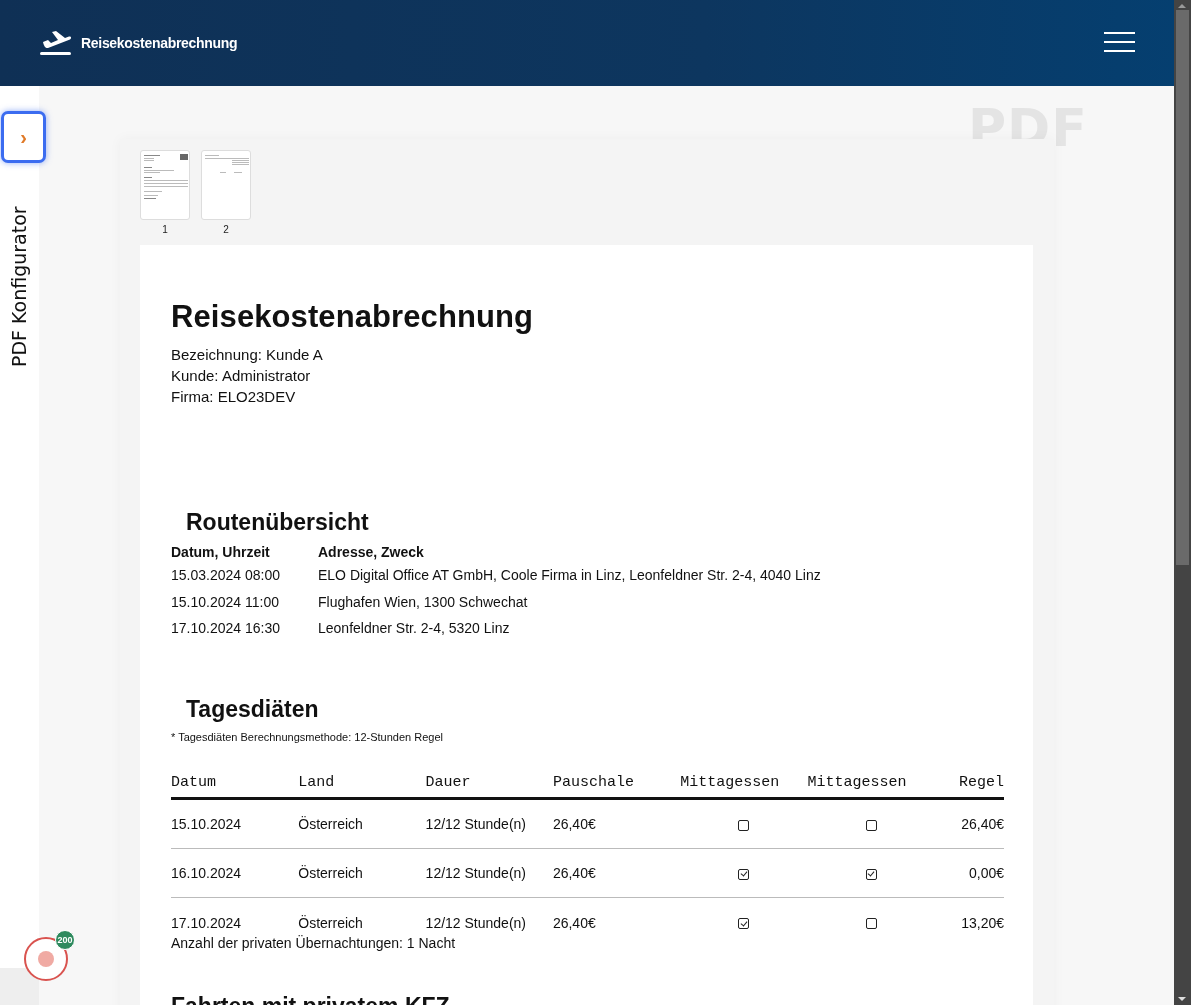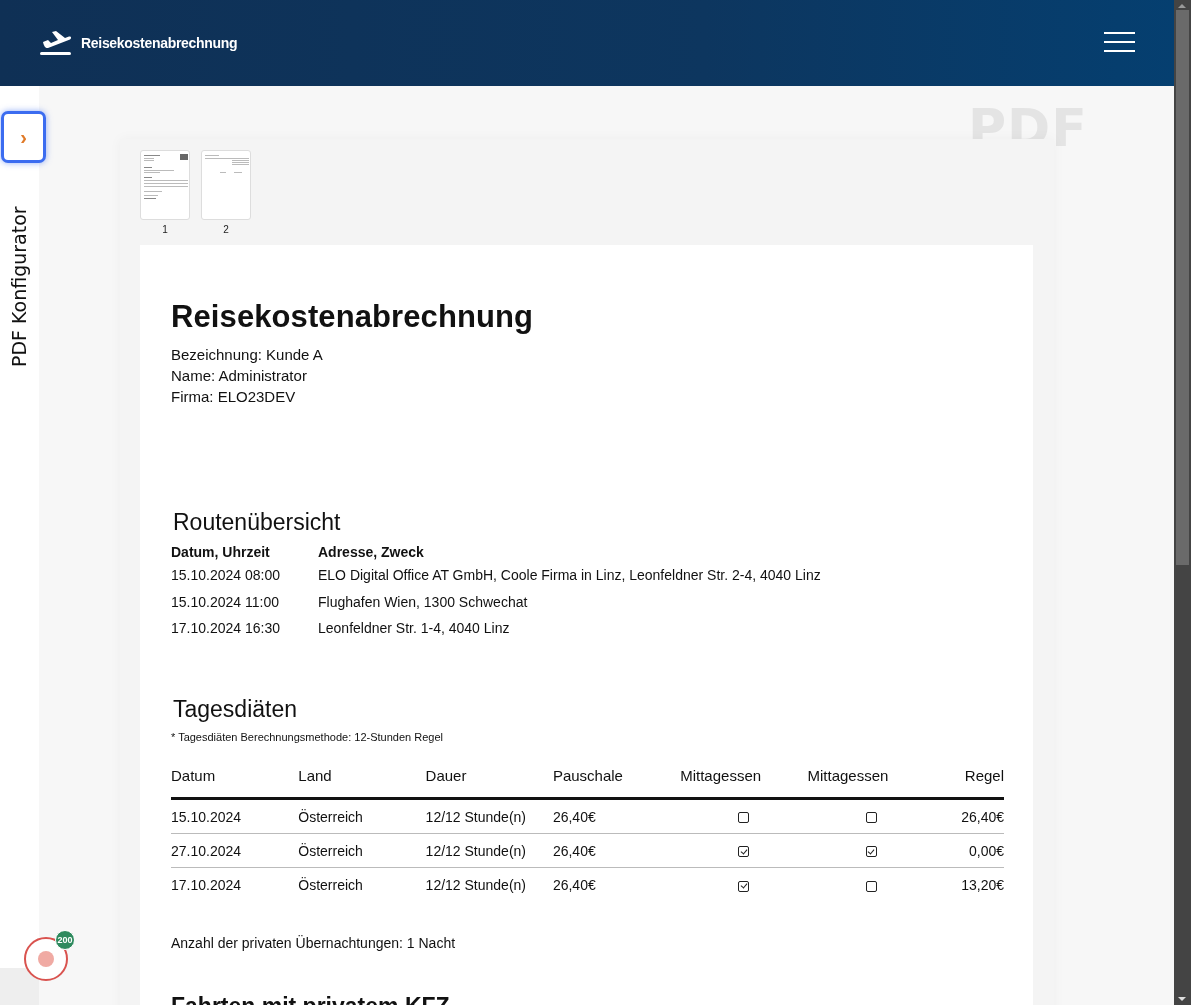--- a/index.html
+++ b/index.html
@@ -88,29 +88,29 @@
   .doc-title {
     position: absolute; left: 31px; top: 54px;
     font-size: 31px; font-weight: bold; color: #111; letter-spacing: 0.1px;
   }
   .doc-meta { position: absolute; left: 31px; top: 99px; font-size: 15px; line-height: 21px; color: #111; }
   .logo-box {
     position: absolute; left: 714px; top: 51px; width: 150px; height: 118px;
     background: #5f5f5f; color: #fff; font-size: 42px;
     display: flex; align-items: center; justify-content: center;
   }
-  .section-title { position: absolute; left: 33px; font-size: 23px; font-weight: normal; color: #111; }
+  .section-title { position: absolute; left: 46px; font-size: 23px; font-weight: bold; color: #111; }
   .route-table { position: absolute; left: 31px; top: 297px; font-size: 14px; }
   .route-row { display: flex; height: 26.5px; align-items: center; }
   .route-row .c1 { width: 147px; }
   .route-head { font-weight: bold; height: 20px; }
   .note { position: absolute; left: 31px; top: 486px; font-size: 11px; color: #111; }
   .diet-table { position: absolute; left: 31px; top: 522px; width: 833px; font-size: 14px; }
-  .diet-head { display: flex; height: 33px; align-items: flex-start; font-size: 15px; border-bottom: 3px solid #111; }
-  .diet-row { display: flex; height: 34px; align-items: center; border-bottom: 1.5px solid #bbb; }
+  .diet-head { display: flex; height: 33px; align-items: center; font-size: 15px; border-bottom: 3px solid #111; font-family: Liberation Mono, monospace; }
+  .diet-row { display: flex; height: 49px; align-items: center; border-bottom: 1.5px solid #bbb; }
   .diet-row:last-child { border-bottom: none; }
   .col { width: 127.3px; flex: none; }
   .col.center { text-align: center; }
   .col.right { text-align: right; flex: 1; }
   .cb {
     display: inline-block; width: 11px; height: 11px; border: 1.3px solid #222;
     border-radius: 2px; position: relative; vertical-align: middle;
   }
   .cb.checked::after {
     content: ""; position: absolute; left: 2.5px; top: 0.5px; width: 3px; height: 5px;
@@ -196,41 +196,41 @@
         <div class="tl" style="left:32px;top:21px;width:8px"></div>
       </div>
       <div class="thumb-num">2</div>
     </div>
   </div>
 
   <div class="page">
     <div class="doc-title">Reisekostenabrechnung</div>
     <div class="doc-meta">
       <div>Bezeichnung: Kunde A</div>
-      <div>Name: Administrator</div>
+      <div>Kunde: Administrator</div>
       <div>Firma: ELO23DEV</div>
     </div>
 
     <div class="section-title" style="top:264px">Routenübersicht</div>
     <div class="route-table">
       <div class="route-row route-head">
         <div class="c1">Datum, Uhrzeit</div>
         <div>Adresse, Zweck</div>
       </div>
       <div class="route-row">
-        <div class="c1">15.10.2024 08:00</div>
+        <div class="c1">15.03.2024 08:00</div>
         <div>ELO Digital Office AT GmbH, Coole Firma in Linz, Leonfeldner Str. 2-4, 4040 Linz</div>
       </div>
       <div class="route-row">
         <div class="c1">15.10.2024 11:00</div>
         <div>Flughafen Wien, 1300 Schwechat</div>
       </div>
       <div class="route-row">
         <div class="c1">17.10.2024 16:30</div>
-        <div>Leonfeldner Str. 1-4, 4040 Linz</div>
+        <div>Leonfeldner Str. 2-4, 5320 Linz</div>
       </div>
     </div>
 
     <div class="section-title" style="top:451px">Tagesdiäten</div>
     <div class="note">* Tagesdiäten Berechnungsmethode: 12-Stunden Regel</div>
 
     <div class="diet-table">
       <div class="diet-head">
         <div class="col">Datum</div>
         <div class="col">Land</div>
@@ -245,21 +245,21 @@
         <div class="col">15.10.2024</div>
         <div class="col">Österreich</div>
         <div class="col">12/12 Stunde(n)</div>
         <div class="col">26,40€</div>
         <div class="col center"><span class="cb"></span></div>
         <div class="col center"><span class="cb"></span></div>
         <div class="col right">26,40€</div>
       </div>
 
       <div class="diet-row">
-        <div class="col">27.10.2024</div>
+        <div class="col">16.10.2024</div>
         <div class="col">Österreich</div>
         <div class="col">12/12 Stunde(n)</div>
         <div class="col">26,40€</div>
         <div class="col center"><span class="cb checked"></span></div>
         <div class="col center"><span class="cb checked"></span></div>
         <div class="col right">0,00€</div>
       </div>
 
       <div class="diet-row">
         <div class="col">17.10.2024</div>

